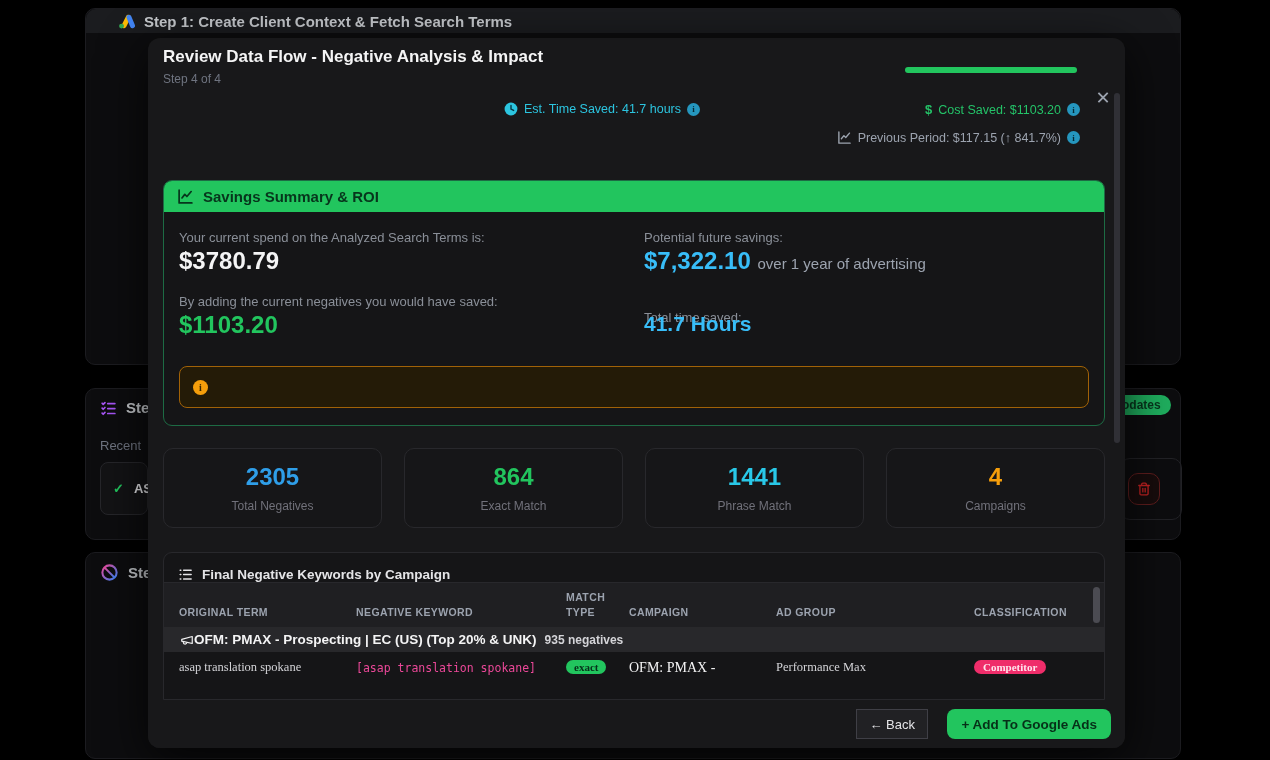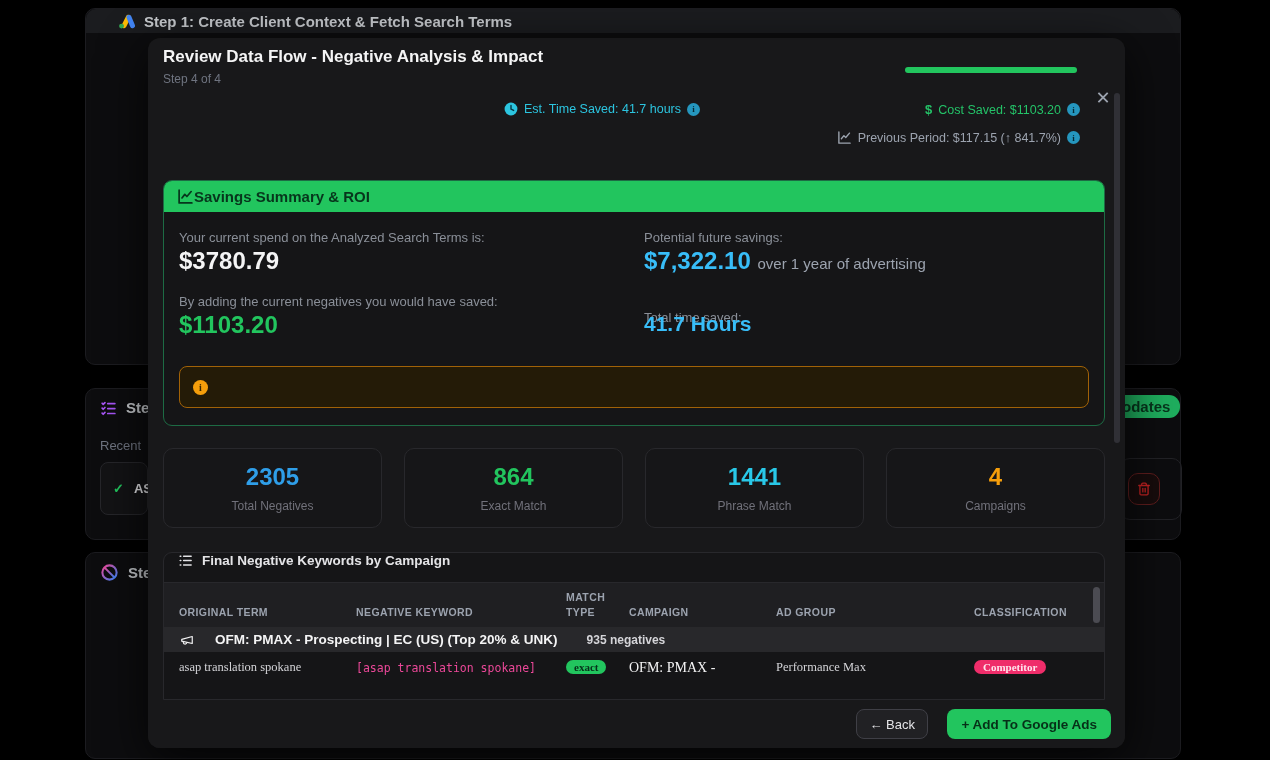--- a/index.html
+++ b/index.html
@@ -8,40 +8,40 @@
   #stage { position:relative; width:1270px; height:760px; background:#000; overflow:hidden; }
 
   
   .bg-panel { position:absolute; left:85px; width:1096px; background:#0d0d0f; border:1px solid #1c1c20; border-radius:10px; }
   .bg-panel-header { height:24px; background:#1b1c1f; border-radius:10px 10px 0 0; display:flex; align-items:center; gap:9px; padding:0 32px; }
   .bg-step-title { font-size:15px; font-weight:bold; color:#c6c9cd; white-space:nowrap; }
   .bg-sub { position:absolute; color:#6f7480; font-size:13px; }
   .bg-card { position:absolute; border:1px solid #26262a; border-radius:8px; background:#131315; display:flex; align-items:center; gap:10px; padding:0 12px; }
   .check-glyph { color:#22c55e; font-size:13px; font-weight:bold; }
   .bg-card-label { color:#e4e4e7; font-size:13px; font-weight:bold; }
-  .green-badge { position:absolute; background:#1fae5e; color:#07351c; font-size:15px; font-weight:bold; border-radius:11px; padding:3px 10px; white-space:nowrap; }
+  .green-badge { position:absolute; background:#1fae5e; color:#07351c; font-size:12px; font-weight:bold; border-radius:11px; padding:3px 10px; white-space:nowrap; }
   .trash-card { position:absolute; left:1120px; top:458px; width:62px; height:62px; border:1px solid #222226; border-radius:10px; }
   .trash-btn { position:absolute; left:1128px; top:473px; width:32px; height:32px; border:1px solid #5f1d1d; background:#170c0c; border-radius:10px; display:flex; align-items:center; justify-content:center; }
 
   
   #modal { position:absolute; left:148px; top:38px; width:977px; height:710px; background:#18181a; border-radius:12px; box-shadow:0 12px 48px rgba(0,0,0,.75); }
   .modal-title { position:absolute; left:15px; top:9px; font-size:17px; font-weight:bold; color:#f4f4f5; }
   .modal-step { position:absolute; left:15px; top:34px; font-size:12px; color:#6f7480; }
   .progress { position:absolute; left:757px; top:29px; width:172px; height:6px; background:#22c55e; border-radius:3px; }
   .close-x { position:absolute; left:944px; top:49px; width:22px; height:22px; color:#9ca3af; font-size:18px; line-height:22px; text-align:center; cursor:pointer; }
   .stat-line { position:absolute; display:flex; align-items:center; gap:6px; font-size:12.5px; white-space:nowrap; }
   .stat-time { left:356px; top:64px; color:#2cc5e0; }
   .stat-cost { top:64px; right:45px; color:#24c268; }
   .stat-prev { top:92px; right:45px; color:#9ca3af; }
   .dollar-glyph { font-weight:bold; font-size:13px; color:#24c268; }
   .info-dot { display:inline-flex; width:13px; height:13px; border-radius:50%; background:#2596be; color:#062a35; font-size:9px; font-weight:bold; align-items:center; justify-content:center; font-family:"Liberation Serif", serif; }
 
   
   .savings { position:absolute; left:15px; top:142px; width:942px; height:246px; border:1px solid #1d6b44; border-radius:9px; background:#151517; }
-  .savings-head { height:31px; background:#22c55e; border-radius:8px 8px 0 0; display:flex; align-items:center; padding:0 13px; }
+  .savings-head { height:31px; background:#22c55e; border-radius:8px 8px 0 0; display:flex; align-items:center; gap:9px; padding:0 13px; }
   .savings-head-title { color:#07351c; font-size:15px; font-weight:bold; }
   .sv-label { position:absolute; color:#8a8f98; font-size:13px; white-space:nowrap; }
   .sv-value { position:absolute; font-weight:bold; white-space:nowrap; }
   .v-white { color:#f4f4f5; font-size:24px; }
   .v-green { color:#22c55e; font-size:24px; }
   .v-sky { color:#38bdf8; font-size:24px; }
   .v-sky-sm { color:#38bdf8; font-size:21px; }
   .sv-suffix { color:#9ca3af; font-size:15px; font-weight:normal; }
   .warn-box { position:absolute; left:15px; top:185px; width:910px; height:42px; border:1px solid #a16207; background:#241b07; border-radius:8px; display:flex; align-items:center; gap:10px; padding:0 13px; }
   .warn-dot { display:inline-flex; flex:none; width:15px; height:15px; border-radius:50%; background:#f59e0b; color:#3a2703; font-size:10px; font-weight:bold; align-items:center; justify-content:center; font-family:"Liberation Serif", serif; }
@@ -49,39 +49,39 @@
 
   
   .cards { position:absolute; left:15px; top:410px; width:942px; display:flex; gap:22px; }
   .card { flex:1; height:80px; border:1px solid #28282c; border-radius:10px; background:#161618; display:flex; flex-direction:column; align-items:center; justify-content:center; gap:8px; }
   .card-value { font-size:24px; font-weight:bold; }
   .cv-blue { color:#2f9ee8; } .cv-green { color:#22c55e; } .cv-cyan { color:#29c8e8; } .cv-amber { color:#f59e0b; }
   .card-label { font-size:12px; color:#71717a; }
 
   
   .tablebox { position:absolute; left:15px; top:514px; width:942px; height:148px; border:1px solid #28282c; border-radius:9px 9px 0 0; overflow:hidden; background:#151517; }
-  .table-title-row { height:30px; display:flex; align-items:flex-start; gap:9px; padding:0 14px; border-bottom:1px solid #28282c; }
+  .table-title-row { height:30px; display:flex; align-items:flex-end; gap:9px; padding:0 14px; border-bottom:1px solid #28282c; }
   .table-title { color:#e4e4e7; font-size:13.5px; font-weight:bold; }
   .tgrid { display:grid; grid-template-columns:177px 210px 63px 147px 198px auto; padding-left:15px; }
   .thead { height:44px; background:#1f1f22; align-items:end; padding-bottom:7px; position:relative; }
   .th { color:#9ca3af; font-size:10.5px; font-weight:bold; letter-spacing:.4px; line-height:1.45; padding-right:10px; }
   .tbl-scroll { position:absolute; right:4px; top:4px; width:7px; height:36px; background:#4b4b52; border-radius:4px; }
-  .group-row { height:25px; background:#28282b; display:flex; align-items:center; gap:21px; padding:0 16px; }
+  .group-row { height:25px; background:#28282b; display:flex; align-items:center; gap:0; padding:0 16px; }
   .group-name { color:#f4f4f5; font-size:13.5px; font-weight:bold; white-space:nowrap; }
   .group-count { color:#d4d4d8; font-size:12px; margin-left:8px; white-space:nowrap;font-weight:bold; }
   .trow { height:31px; align-items:center; }
   .td { font-size:12.5px; color:#d4d4d8; white-space:nowrap; overflow:hidden;font-family:Liberation Serif, serif; }
   .td-mono { font-family:"DejaVu Sans Mono", monospace; font-size:11.5px; color:#ec4899; }
   .pill-exact { display:inline-block; background:#22c55e; color:#06301a; font-size:11px; font-weight:bold; border-radius:9px; padding:1px 8px; }
   .td-campaign { color:#f4f4f5; font-size:14px; }
   .pill-comp { display:inline-block; background:#ef2d6a; color:#ffe3ec; font-size:11px; font-weight:bold; border-radius:9px; padding:1px 9px; }
 
   
   .footer { position:absolute; left:0; bottom:0; width:100%; height:48px; background:#18181a; border-radius:0 0 12px 12px; }
-  .btn-back { position:absolute; right:197px; top:9px; height:30px; background:#212124; border:1px solid #3f3f46; border-radius:8px; color:#e4e4e7; font-size:13px; display:flex; align-items:center; padding:1px 12px; cursor:pointer; white-space:nowrap; }
+  .btn-back { position:absolute; right:197px; top:9px; height:30px; background:#212124; border:1px solid #3f3f46; border-radius:0; color:#e4e4e7; font-size:13px; display:flex; align-items:center; padding:1px 12px; cursor:pointer; white-space:nowrap; }
   .btn-add { position:absolute; right:14px; top:9px; height:30px; background:#22c55e; border:none; border-radius:8px; color:#063018; font-size:13.5px; font-weight:bold; display:flex; align-items:center; padding:0 14px; cursor:pointer; white-space:nowrap; }
 
   .modal-scrollbar { position:absolute; right:5px; top:55px; width:6px; height:350px; background:#303036; border-radius:3px; }
   svg { display:block; }
 </style>
 </head>
 <body>
 
 <div id="stage">
 

